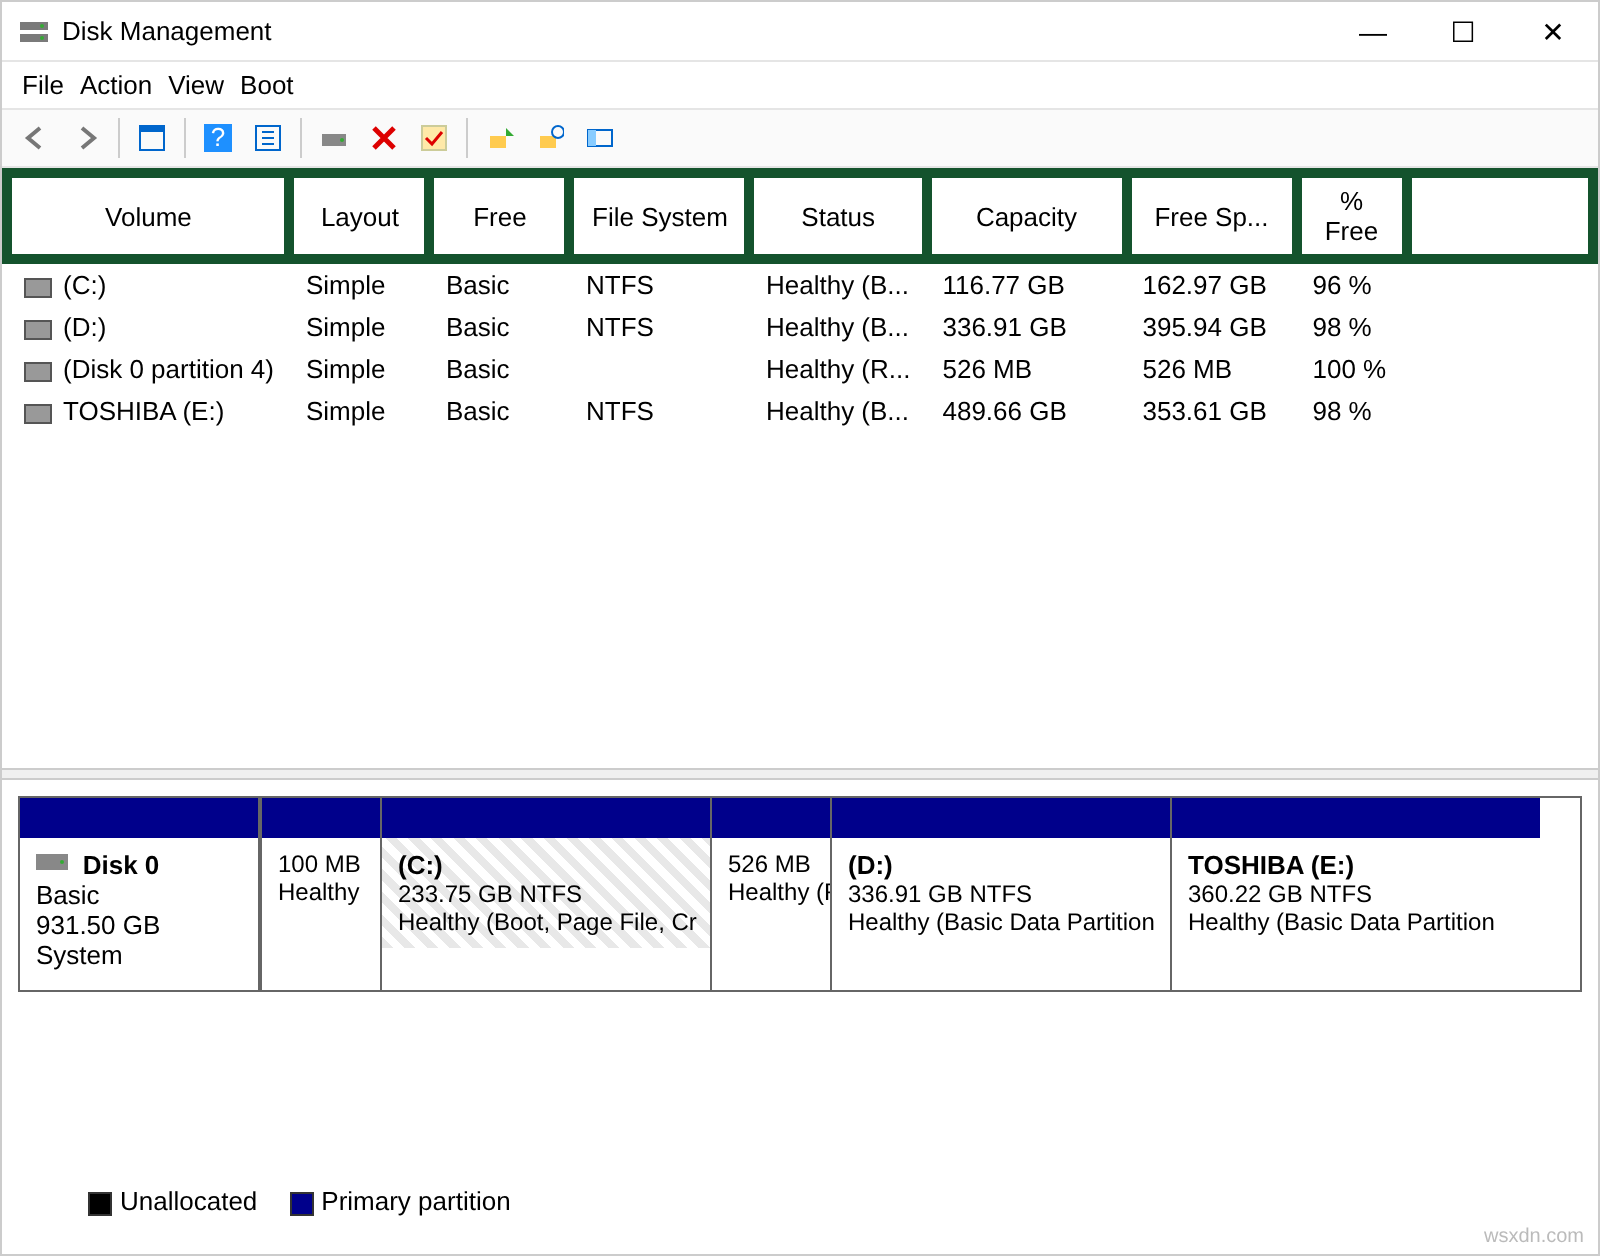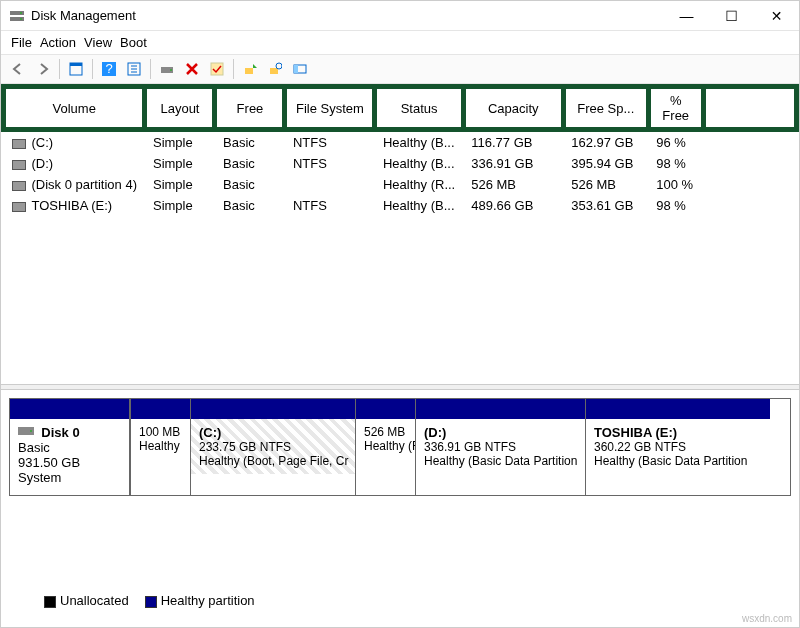--- a/index.html
+++ b/index.html
@@ -233,16 +233,16 @@
         <div class="part" style="width: 185px;">
           <div class="part-top"></div>
           <div class="part-body"><span class="pname">TOSHIBA  (E:)</span><br>360.22 GB NTFS<br>Healthy (Basic Data Partition</div>
         </div>
       </div>
   </div>
 </div>
 
 <div class="legend">
   <span><span class="lg-sw" style="background:#000"></span><span>Unallocated</span></span>
-  <span><span class="lg-sw" style="background:#00008b"></span><span>Healthy partition</span></span>
+  <span><span class="lg-sw" style="background:#00008b"></span><span>Primary partition</span></span>
 </div>
 
 <div class="watermark">wsxdn.com</div>
 
 </body></html>

